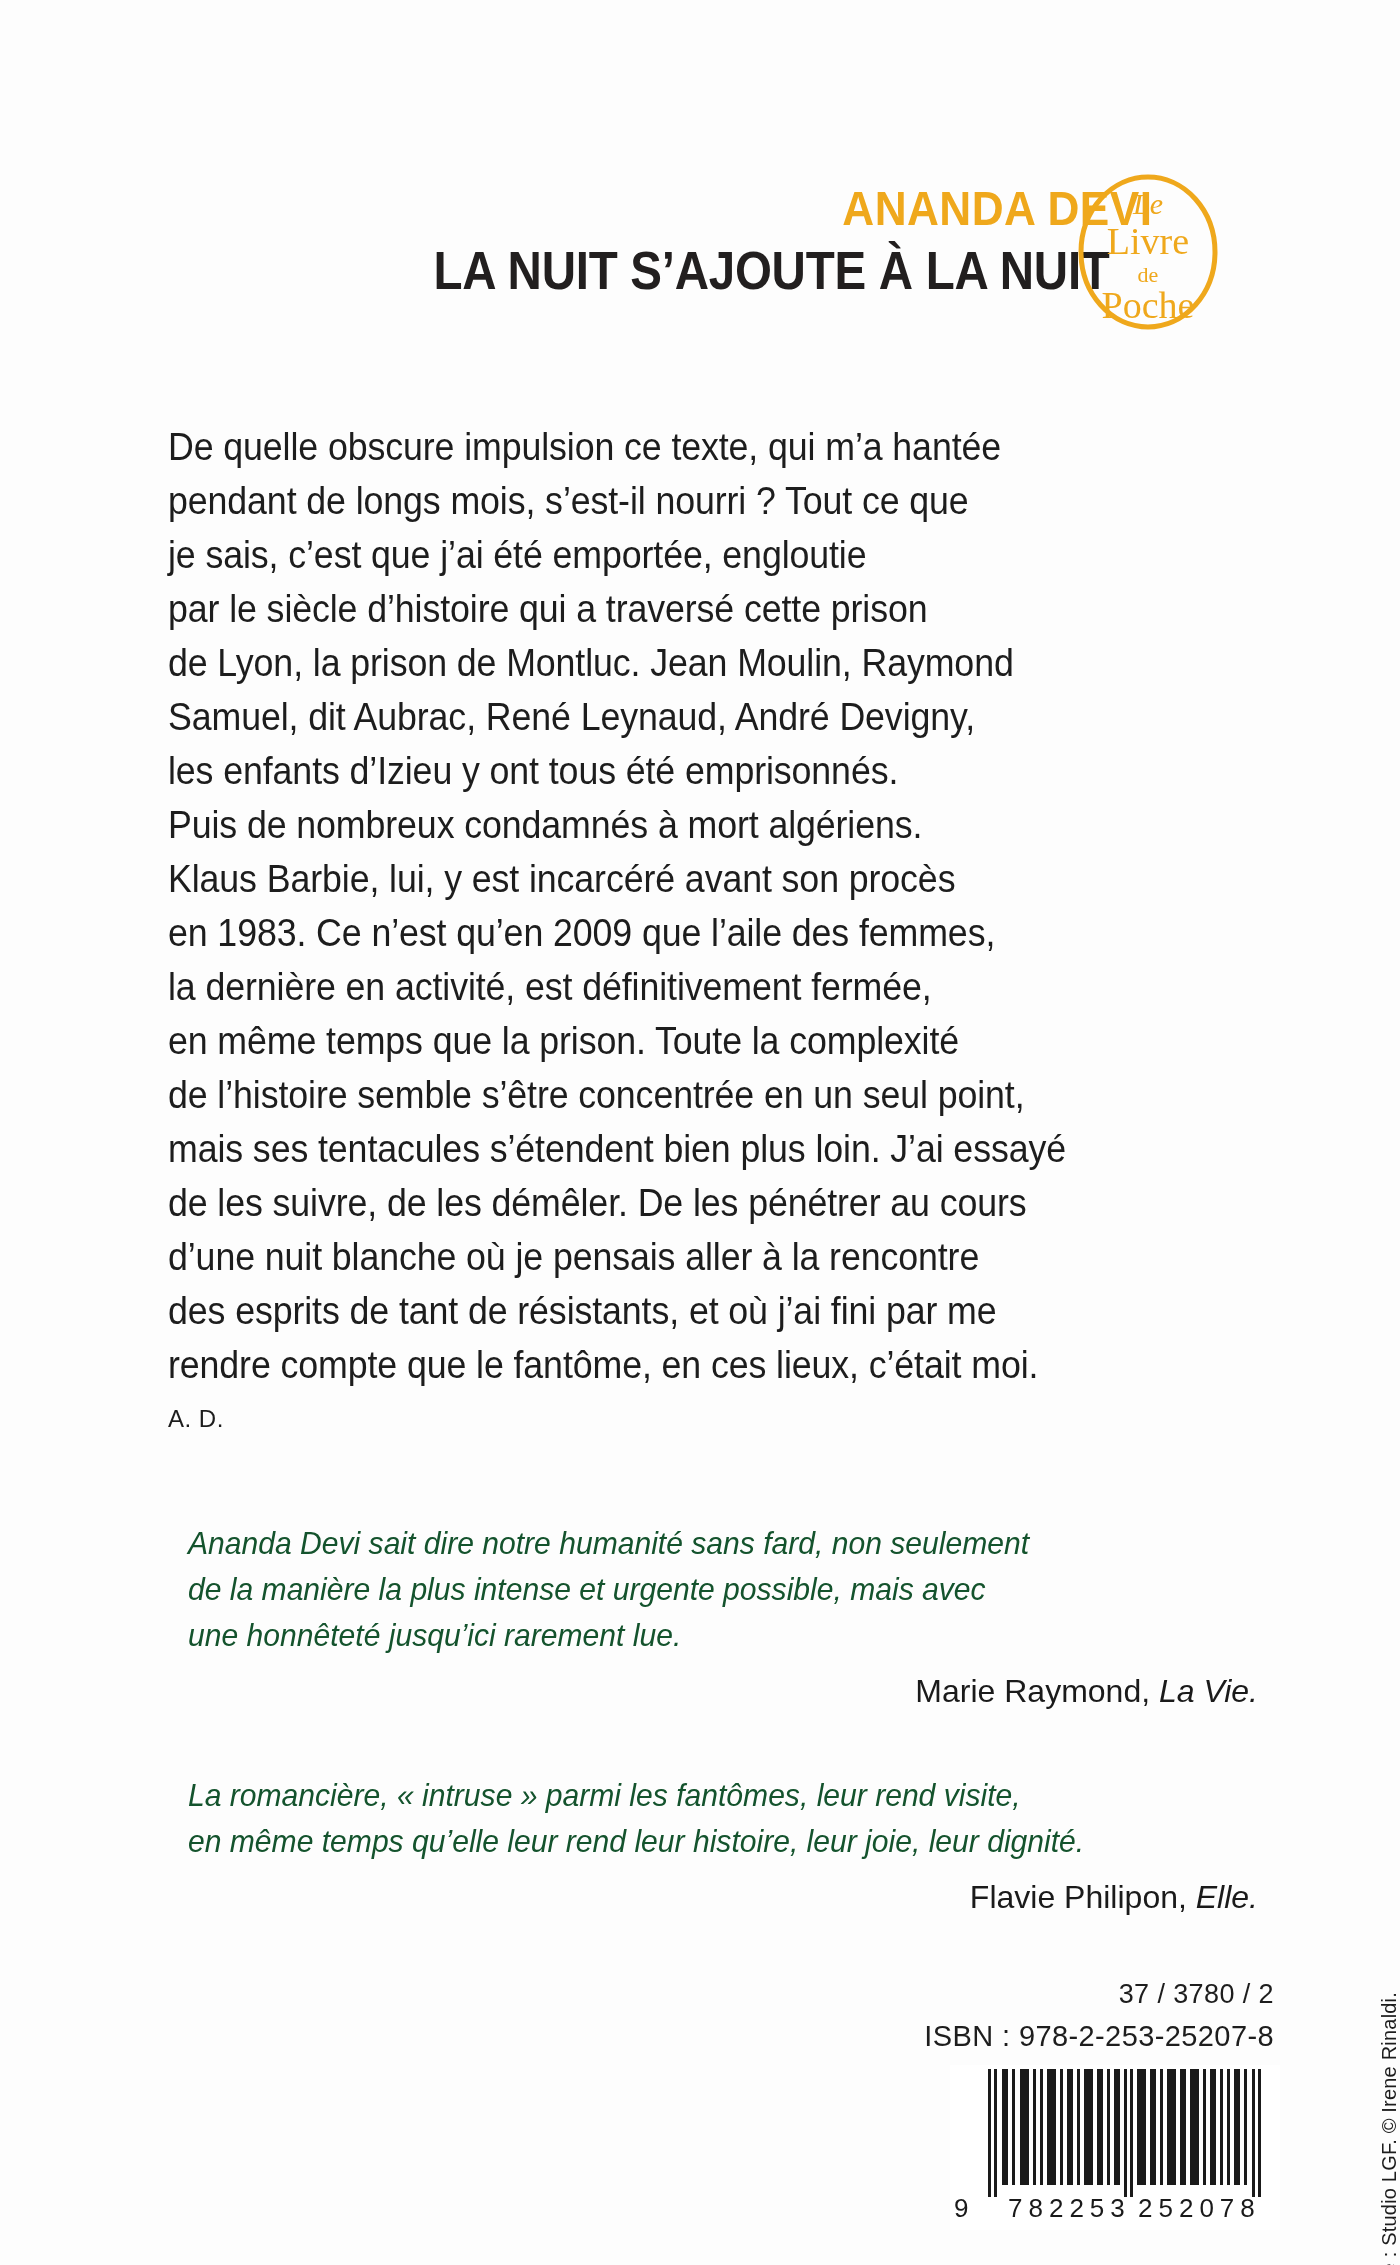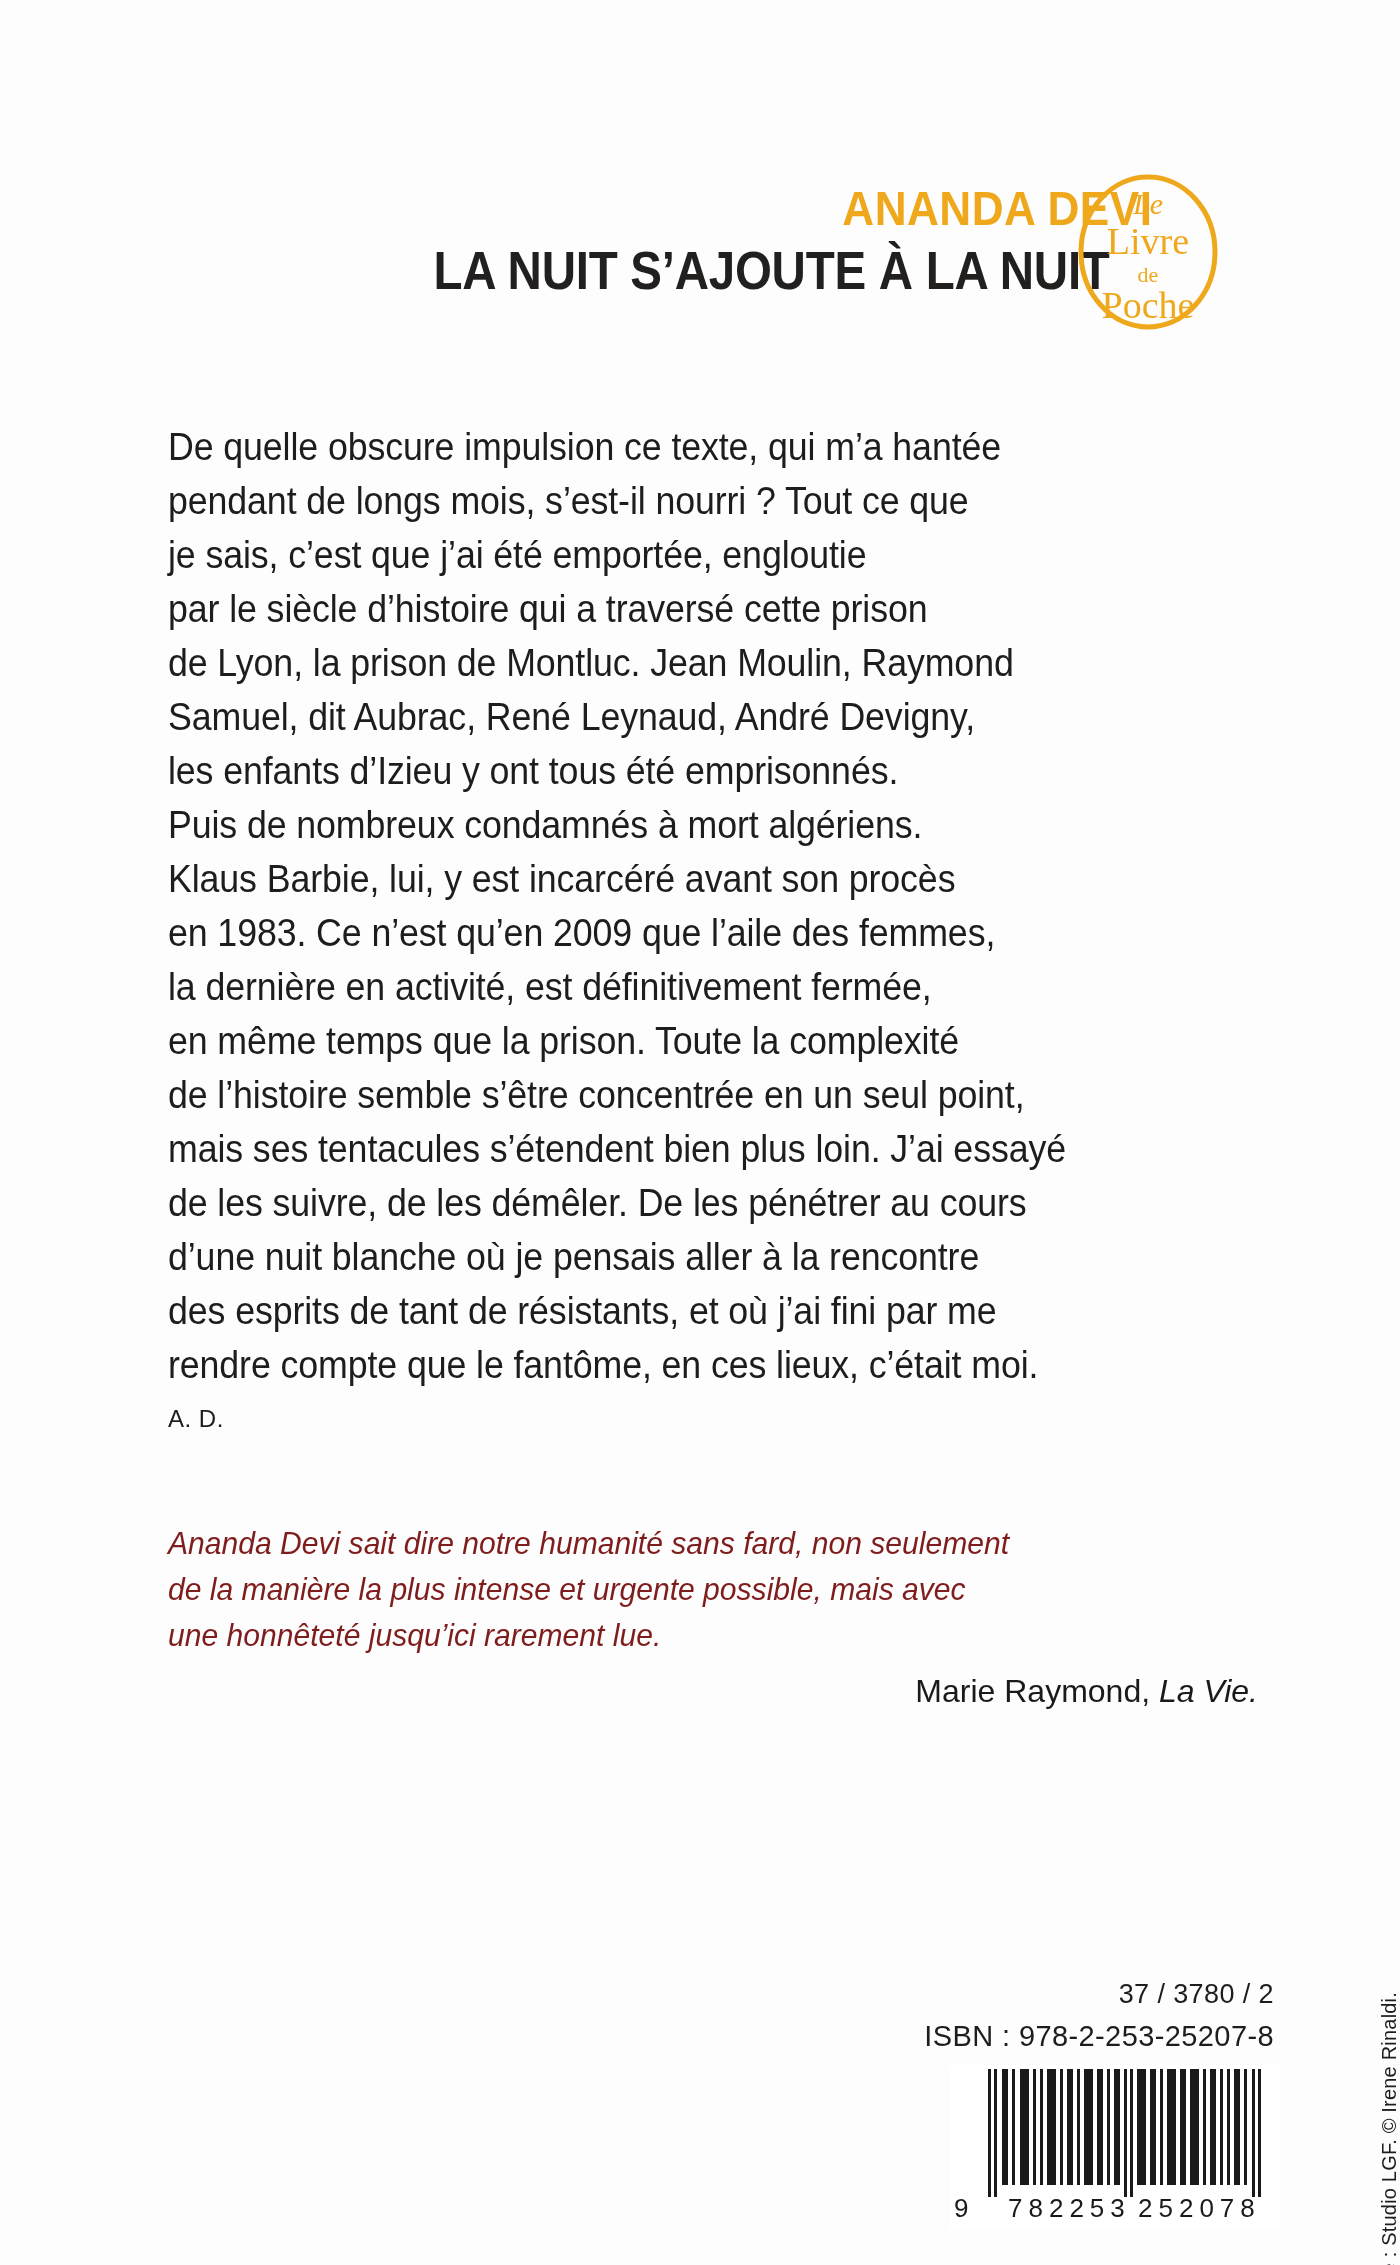--- a/index.html
+++ b/index.html
@@ -93,21 +93,22 @@
     position: absolute;
     left: 168px;
     top: 1520px;
     width: 1110px;
   }
   .quote-block { margin-bottom: 58px; }
   .quote-text {
     font-size: 32px;
     line-height: 46px;
     font-style: italic;
-    color: #7f1d1d;
+    color: #14532d;
+    margin-left: 20px;
   }
   .quote-text .ln {
     display: block;
     white-space: nowrap;
     transform: scaleX(0.94);
     transform-origin: left center;
   }
   .attribution {
     text-align: right;
     font-size: 32px;
@@ -214,20 +215,30 @@
         <span class="ln">Ananda Devi sait dire notre humanité sans fard, non seulement</span>
         <span class="ln">de la manière la plus intense et urgente possible, mais avec</span>
         <span class="ln">une honnêteté jusqu’ici rarement lue.</span>
       </div>
       <div class="attribution">
         <span>Marie Raymond,</span>
         <span class="pub">La Vie.</span>
       </div>
     </div>
 
+    <div class="quote-block">
+      <div class="quote-text">
+        <span class="ln">La romancière, « intruse » parmi les fantômes, leur rend visite,</span>
+        <span class="ln">en même temps qu’elle leur rend leur histoire, leur joie, leur dignité.</span>
+      </div>
+      <div class="attribution">
+        <span>Flavie Philipon,</span>
+        <span class="pub">Elle.</span>
+      </div>
+    </div>
 
   </div>
 
   <div class="credit">Couverture : Studio LGF. © Irene Rinaldi.</div>
 
   <div class="footer">
     <div class="ref-line">37 / 3780 / 2</div>
     <div class="isbn-line">ISBN : 978-2-253-25207-8</div>
   </div>
 

